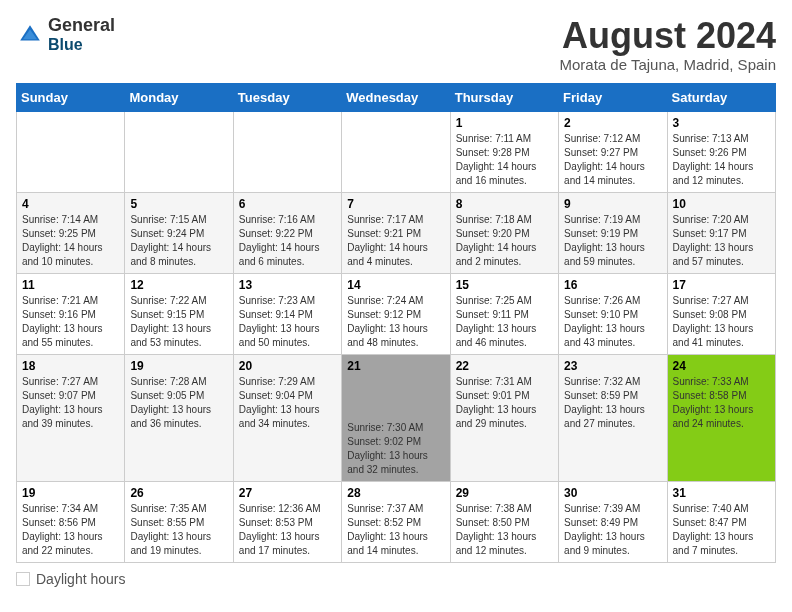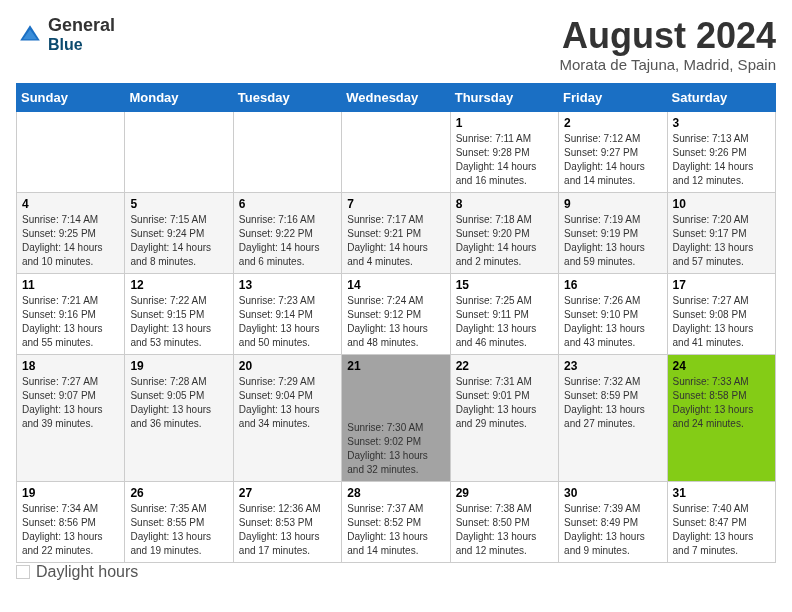--- a/index.html
+++ b/index.html
@@ -87,22 +87,22 @@
     }
     .day-info {
       font-size: 10px;
       color: #333;
       line-height: 1.4;
     }
     .empty-cell {
       background: #fff !important;
     }
     .footer {
-      margin-top: 0;
-      font-size: 16px;
+      margin-top: 8px;
+      font-size: 14px;
       color: #555;
       display: flex;
       gap: 20px;
       align-items: center;
     }
     .footer-item {
       display: flex;
       align-items: center;
       gap: 6px;
     }

